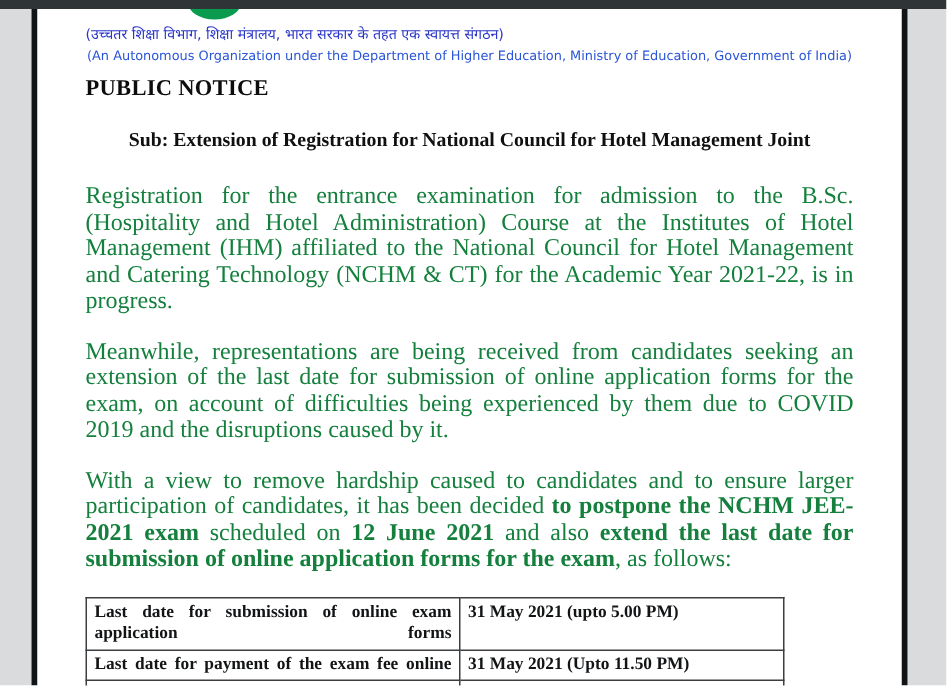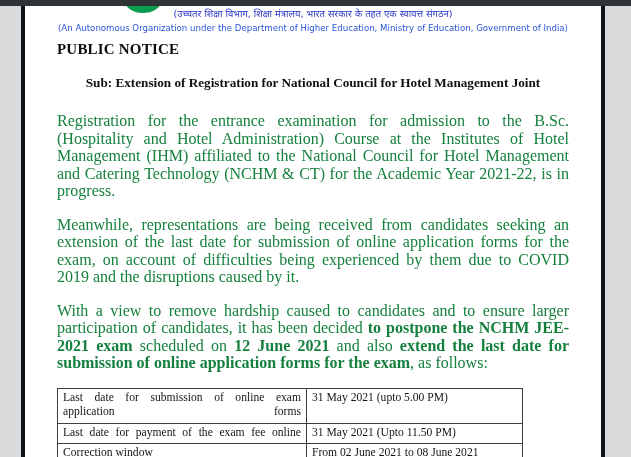--- a/index.html
+++ b/index.html
@@ -65,22 +65,21 @@
   }
 
   .content {
     position: absolute;
     left: 32px;
     top: 0;
     width: 512px;
   }
 
   .org-line-hi {
-    margin-top: 3px;
-    text-align: center;
+    margin-top: 13px;
     color: #2a36c8;
     font-family: "DejaVu Sans", "Liberation Sans", sans-serif;
     font-size: 9.5px;
     line-height: 12px;
     white-space: nowrap;
   }
   .org-line-en {
     text-align: center;
     color: #2a55d8;
     font-family: "DejaVu Sans", "Liberation Sans", sans-serif;
@@ -133,21 +132,21 @@
   .dates-table {
     margin-top: 16px;
     width: 466px;
     border-collapse: collapse;
     font-size: 11.6px;
     color: #121416;
   }
   .dates-table td {
     border: 1px solid #3b3f42;
     padding: 2px 5px 3px 5px;
-    font-weight: normal;
+    font-weight: bold;
     vertical-align: top;
     line-height: 14.5px;
   }
   .dates-table td.c-label {
     width: 238px;
     text-align: justify;
     text-align-last: justify;
   }
   .dates-table tr.r-single td.c-label {
     text-align: right;

